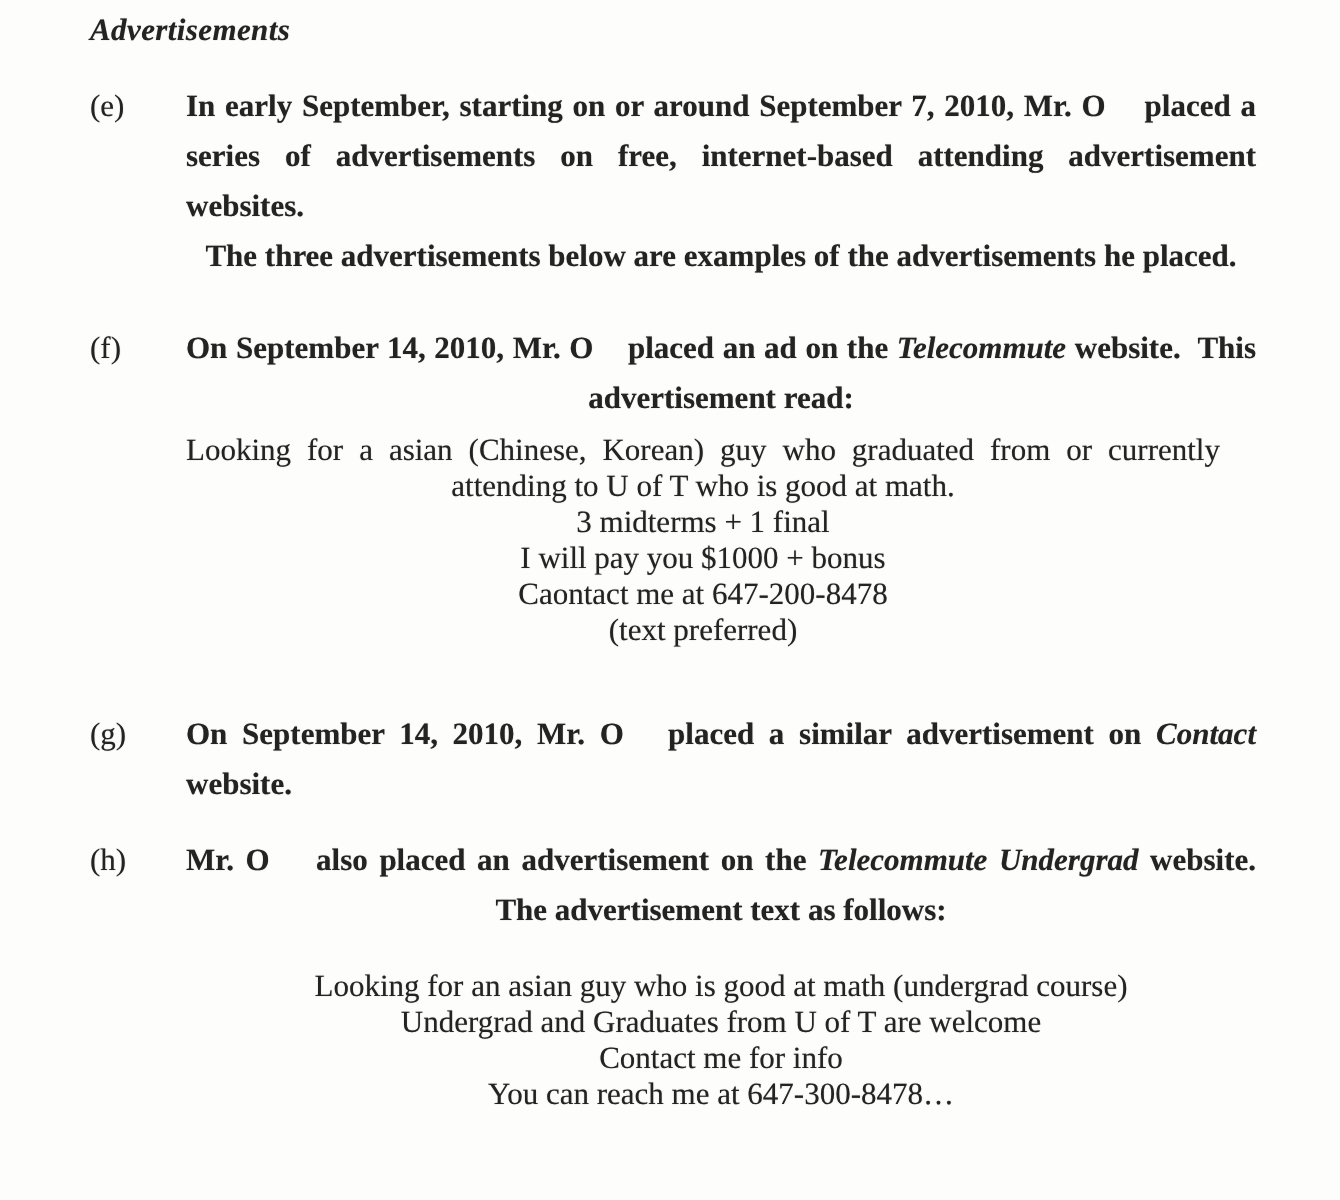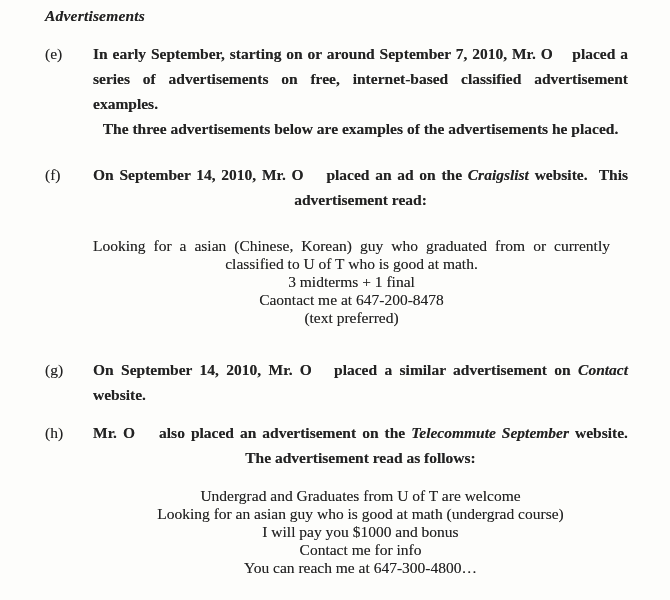--- a/index.html
+++ b/index.html
@@ -52,21 +52,21 @@
   }
   .nline {
     text-align: center;
   }
   .ital { font-style: italic; }
   .ad-block {
     margin-left: 48px;
     line-height: 18px;
   }
   .ad-craigslist {
-    margin-top: 25px;
+    margin-top: 5px;
     width: 517px;
   }
   .ad-title {
     margin: 20px 0 0 48px;
     line-height: 18px;
     font-weight: 700;
   }
   .ad-telecommute {
     margin-top: 17px;
     width: 535px;
@@ -76,57 +76,57 @@
 <body>
 
 <div class="page">
 
   <div class="heading">Advertisements</div>
 
   <div class="para para-e">
     <div class="plabel">(e)</div>
     <div class="ptext">
       <div class="jline">In early September, starting on or around September 7, 2010, Mr. O&nbsp;&nbsp;&nbsp; placed a</div>
-      <div class="jline">series of advertisements on free, internet-based classified advertisement examples.</div>
+      <div class="jline">series of advertisements on free, internet-based attending advertisement websites.</div>
       <div class="nline">The three advertisements below are examples of the advertisements he placed.</div>
     </div>
   </div>
 
   <div class="para para-f">
     <div class="plabel">(f)</div>
     <div class="ptext">
-      <div class="jline"><span>On September 14, 2010, Mr. O&nbsp;&nbsp;&nbsp; placed an ad on the </span><span class="ital">Craigslist</span><span> website.&nbsp; This</span></div>
+      <div class="jline"><span>On September 14, 2010, Mr. O&nbsp;&nbsp;&nbsp; placed an ad on the </span><span class="ital">Telecommute</span><span> website.&nbsp; This</span></div>
       <div class="nline">advertisement read:</div>
     </div>
   </div>
 
   <div class="ad-block ad-craigslist">
     <div class="jline">Looking for a asian (Chinese, Korean) guy who graduated from or currently</div>
-    <div class="nline">classified to U of T who is good at math.</div>
+    <div class="nline">attending to U of T who is good at math.</div>
     <div class="nline">3 midterms + 1 final</div>
+    <div class="nline">I will pay you $1000 + bonus</div>
     <div class="nline">Caontact me at 647-200-8478</div>
     <div class="nline">(text preferred)</div>
   </div>
 
   <div class="para para-g">
     <div class="plabel">(g)</div>
     <div class="ptext">
       <div class="jline"><span>On September 14, 2010, Mr. O&nbsp;&nbsp; placed a similar advertisement on </span><span class="ital">Contact</span><span> website.</span></div>
     </div>
   </div>
 
   <div class="para para-h">
     <div class="plabel">(h)</div>
     <div class="ptext">
-      <div class="jline"><span>Mr. O&nbsp;&nbsp;&nbsp; also placed an advertisement on the </span><span class="ital">Telecommute September</span><span> website.</span></div>
-      <div class="nline">The advertisement read as follows:</div>
+      <div class="jline"><span>Mr. O&nbsp;&nbsp;&nbsp; also placed an advertisement on the </span><span class="ital">Telecommute Undergrad</span><span> website.</span></div>
+      <div class="nline">The advertisement text as follows:</div>
     </div>
   </div>
 
   <div class="ad-block ad-telecommute">
+    <div class="nline">Looking for an asian guy who is good at math (undergrad course)</div>
     <div class="nline">Undergrad and Graduates from U of T are welcome</div>
-    <div class="nline">Looking for an asian guy who is good at math (undergrad course)</div>
-    <div class="nline">I will pay you $1000 and bonus</div>
     <div class="nline">Contact me for info</div>
-    <div class="nline">You can reach me at 647-300-4800…</div>
+    <div class="nline">You can reach me at 647-300-8478…</div>
   </div>
 
 </div>
 
 </body></html>

